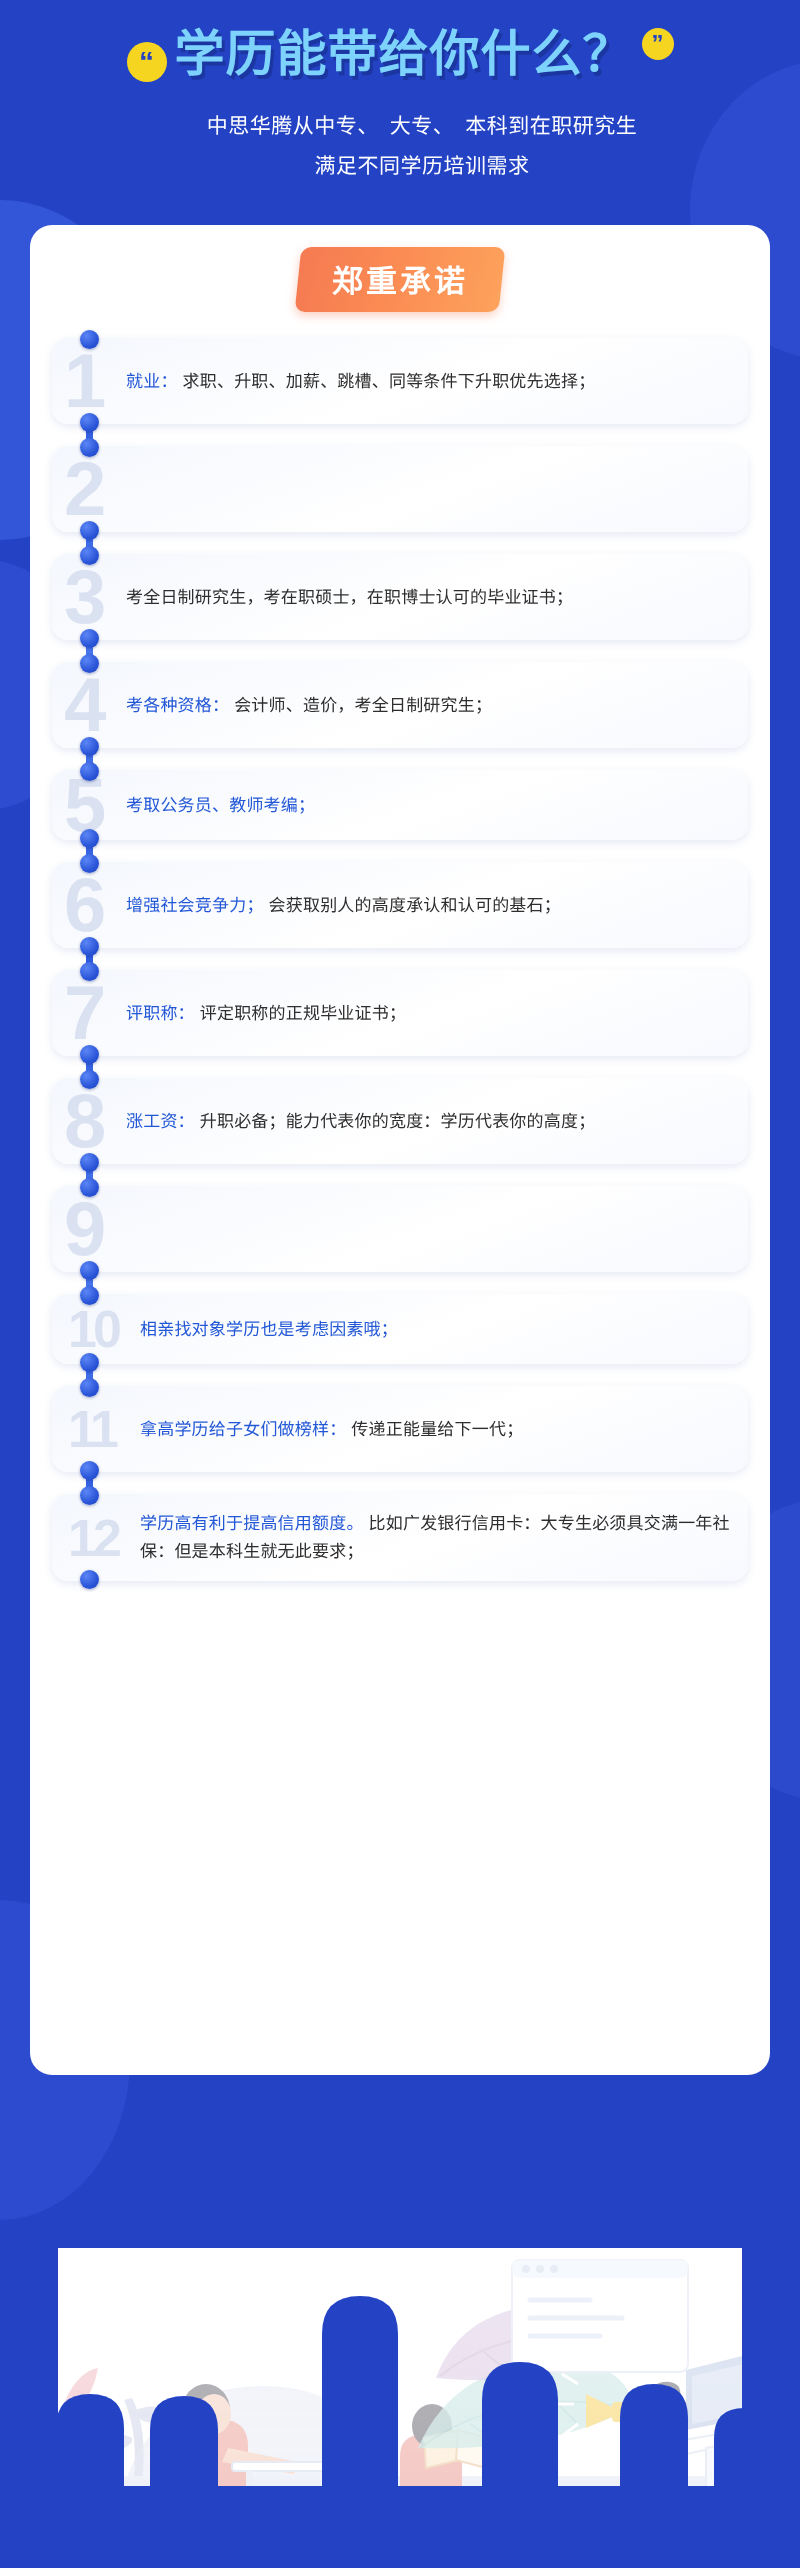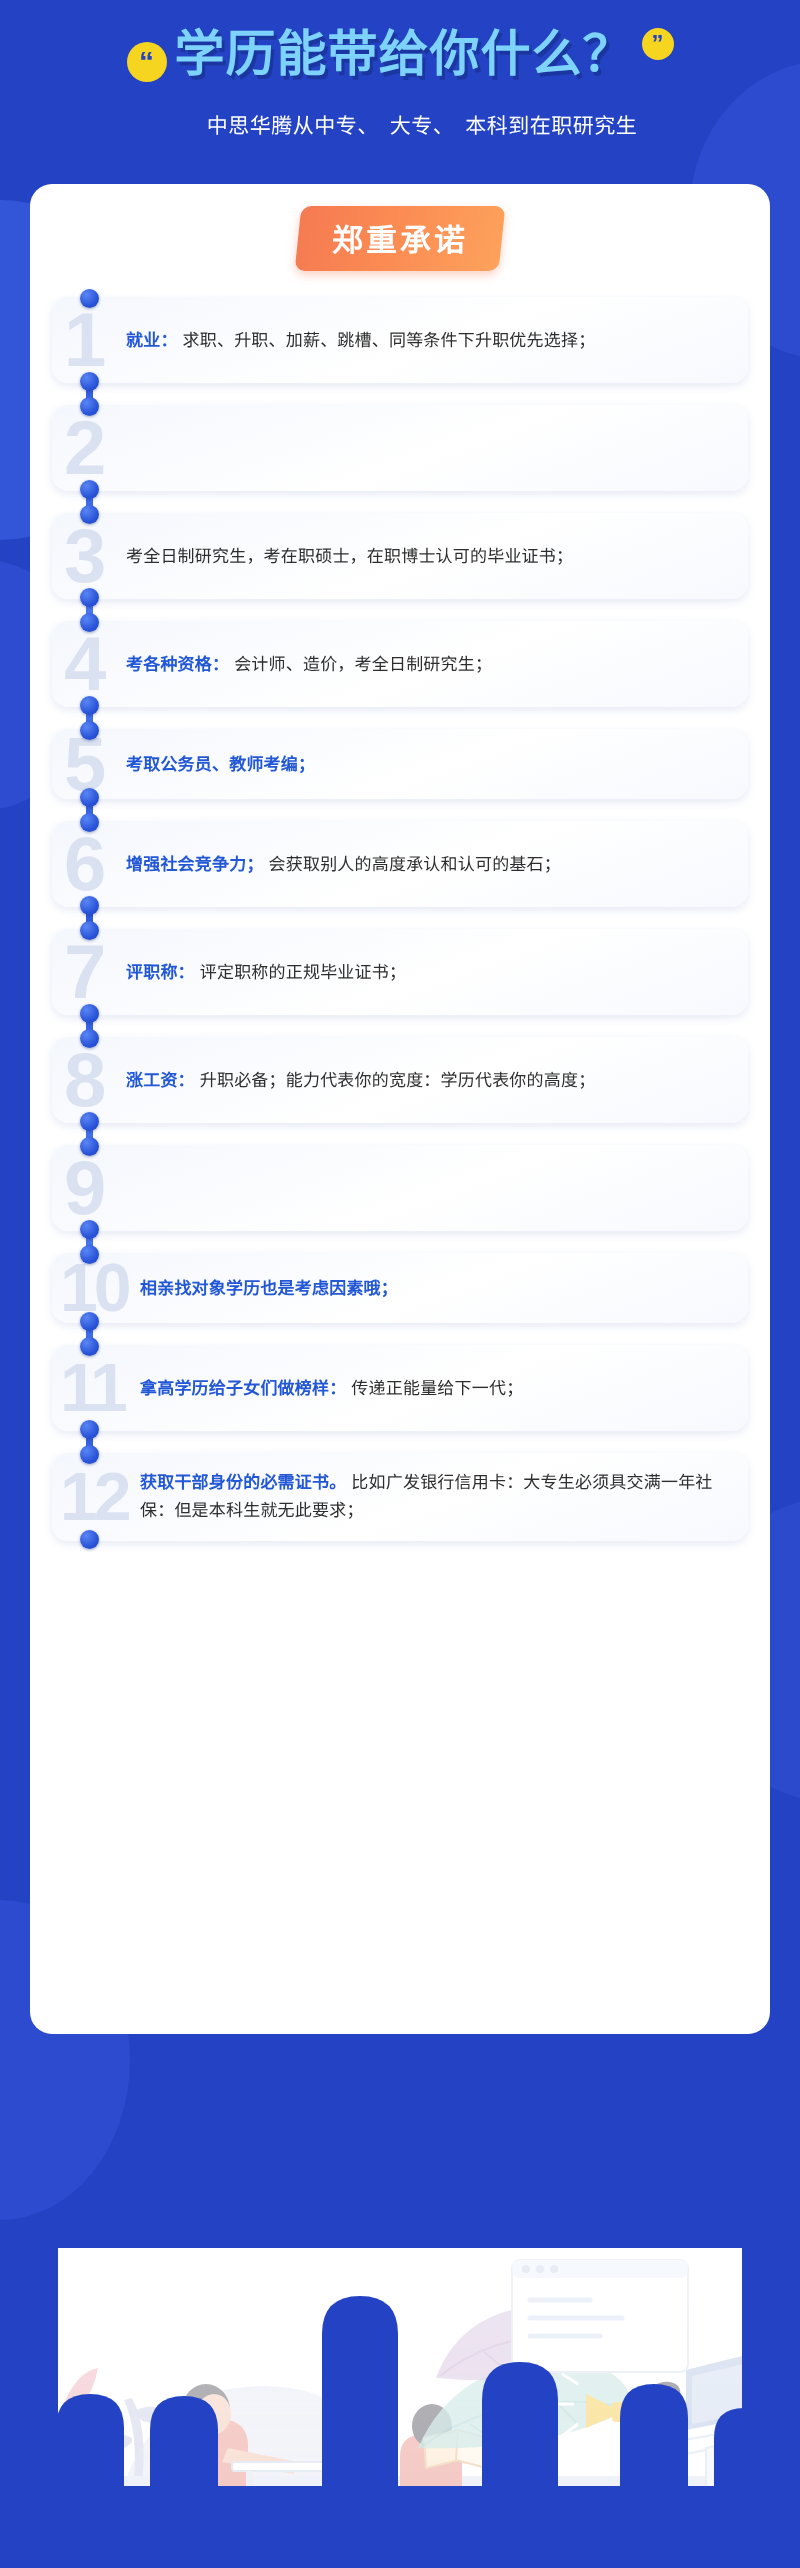--- a/index.html
+++ b/index.html
@@ -160,21 +160,21 @@
     font-size: 76px;
     font-weight: 700;
     color: #c9d4ea;
     opacity: 0.62;
     line-height: 0.82;
     letter-spacing: -4px;
     user-select: none;
     z-index: 1;
   }
   .card.wide-num { padding-left: 88px; }
-  .card.wide-num .num { left: 8px; font-size: 68px; }
+  .card.wide-num .num { left: 16px; font-size: 52px; }
 
   
   .card .dot {
     position: absolute;
     left: 28px;
     width: 19px;
     height: 19px;
     border-radius: 50%;
     background: radial-gradient(circle at 34% 30%, #5b86f5 0%, #2a55d8 60%, #1f44bf 100%);
     box-shadow: 0 1px 3px rgba(20,40,120,0.4);
@@ -186,21 +186,21 @@
   .card .body {
     position: relative;
     z-index: 3;
     font-size: 17px;
     line-height: 1.62;
     color: #2e2e2e;
     letter-spacing: 0.2px;
   }
   .card .body .hl {
     color: #2257d6;
-    font-weight: 700;
+    font-weight: 400;
   }
 
   
   .bottom-art {
     position: absolute;
     left: 0;
     right: 0;
     bottom: 0;
     height: 320px;
     z-index: 2;
@@ -220,20 +220,21 @@
   <div class="bg-blob b5"></div>
 
   <div class="header">
     <div class="title-row">
       <span class="quote-mark open">“</span>
       <h1 class="main-title">学历能带给你什么？</h1>
       <span class="quote-mark close">”</span>
     </div>
     <div class="subtitle">
       <div>中思华腾从中专、　大专、　本科到在职研究生</div>
+      <div>满足不同学历培训需求</div>
     </div>
   </div>
 
   <div class="panel">
 
     <div class="badge-wrap">
       <div class="badge">
         <span>郑重承诺</span>
       </div>
     </div>
@@ -302,21 +303,21 @@
           <div class="card wide-num">
             <span class="dot top"></span>
             <span class="dot bottom"></span>
             <span class="num">11</span>
             <p class="body"><span class="hl">拿高学历给子女们做榜样：</span> <span>传递正能量给下一代；</span></p>
           </div>
           <div class="card wide-num">
             <span class="dot top"></span>
             <span class="dot bottom"></span>
             <span class="num">12</span>
-            <p class="body"><span class="hl">获取干部身份的必需证书。</span> <span>比如广发银行信用卡：大专生必须具交满一年社保：但是本科生就无此要求；</span></p>
+            <p class="body"><span class="hl">学历高有利于提高信用额度。</span> <span>比如广发银行信用卡：大专生必须具交满一年社保：但是本科生就无此要求；</span></p>
           </div>
         </div>
     </div>
 
   </div>
 
   <div class="bottom-art">
     <svg viewBox="0 0 800 320" xmlns="http://www.w3.org/2000/svg" aria-hidden="true">
       <defs>
         <linearGradient id="fade" x1="0" y1="0" x2="0" y2="1">

